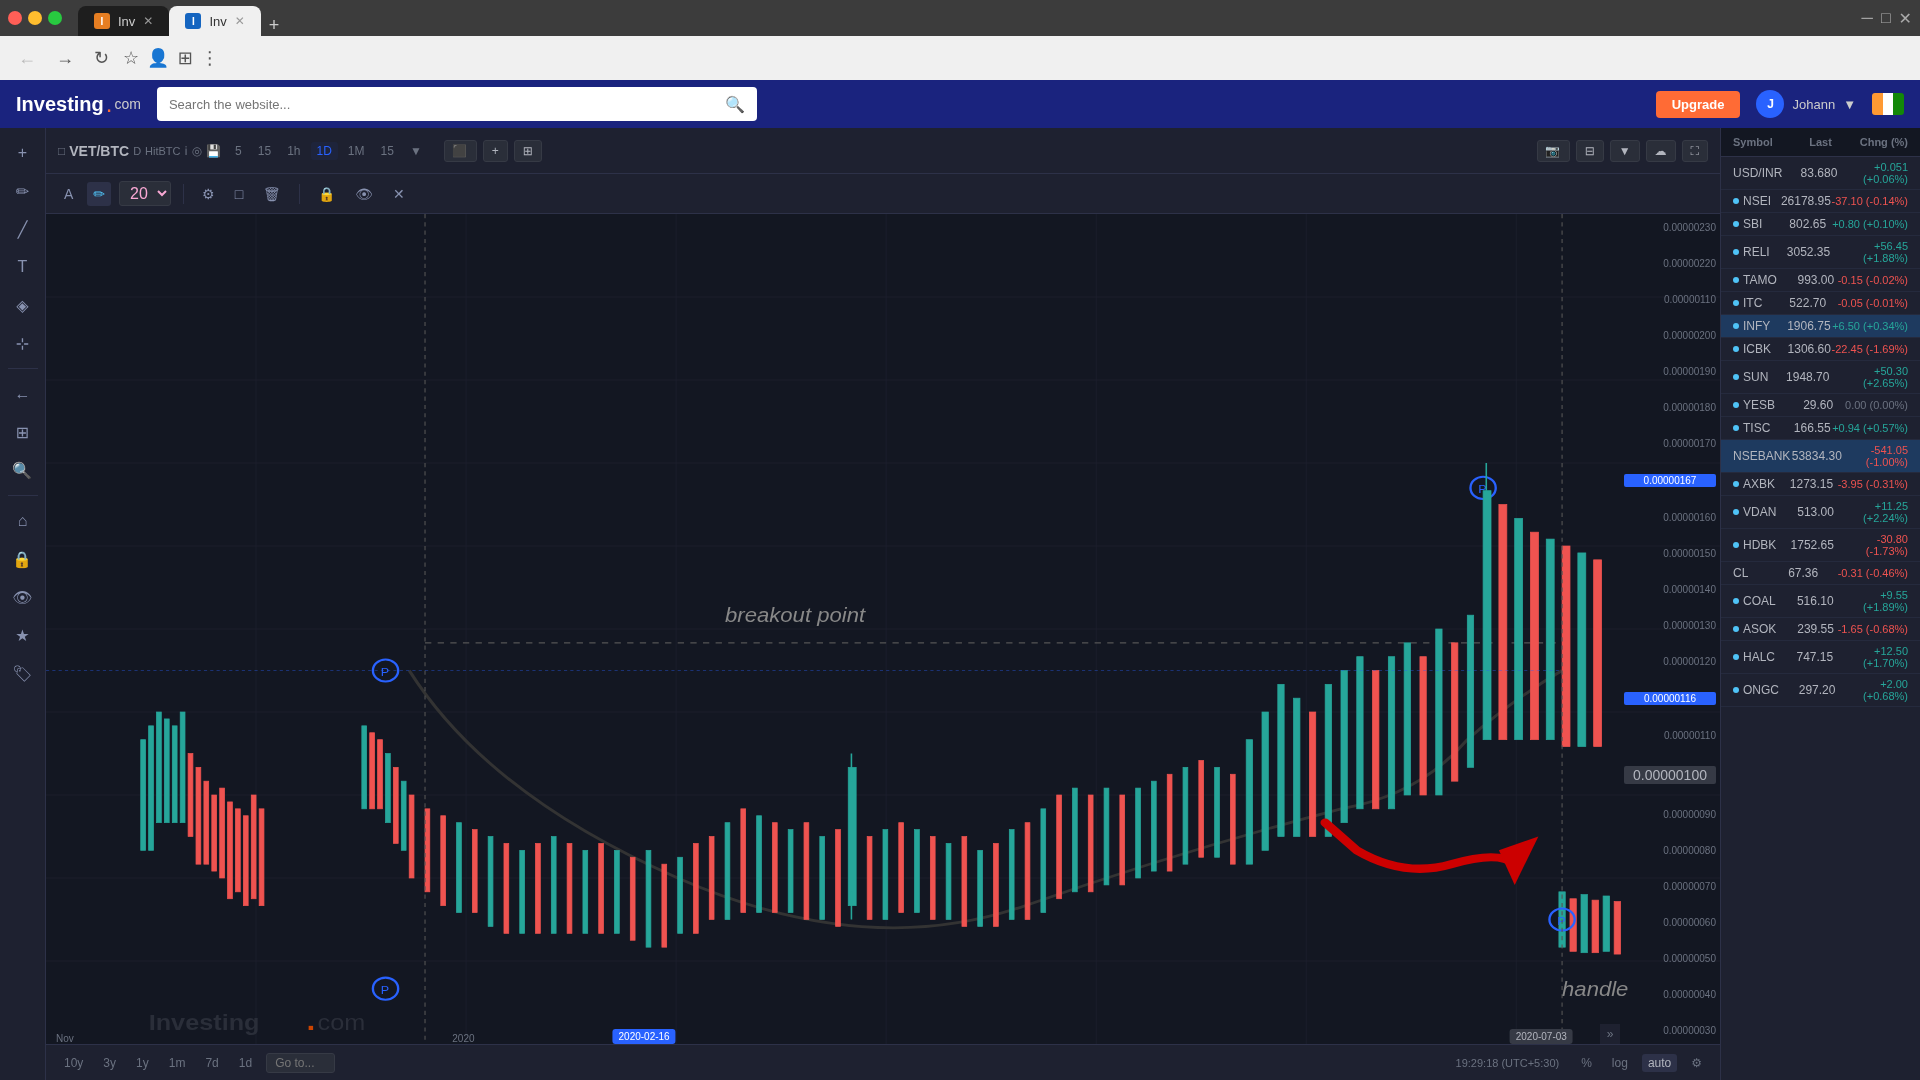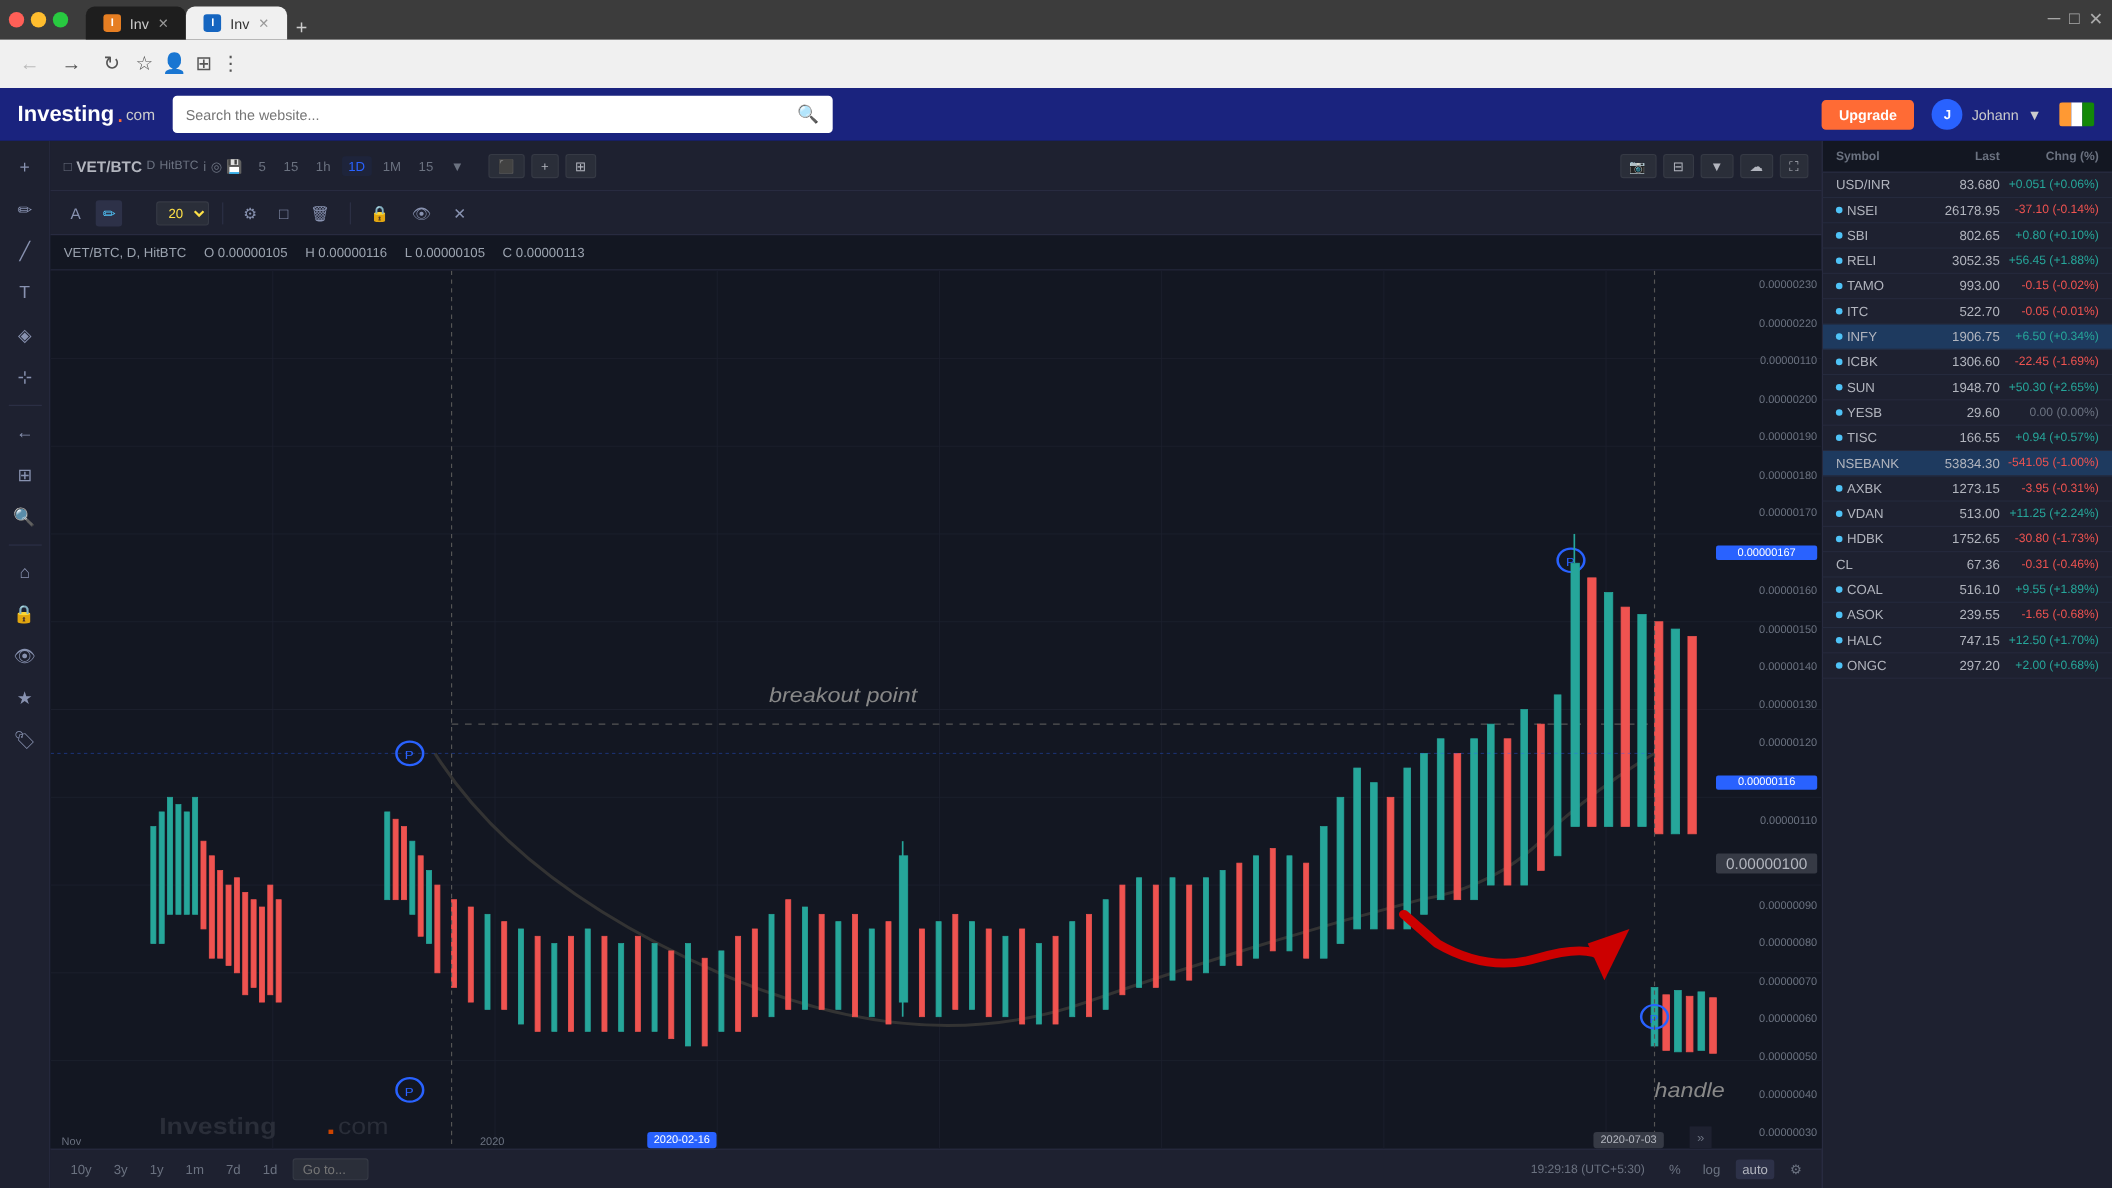--- a/index.html
+++ b/index.html
@@ -40,21 +40,21 @@
     .timeframes { display: flex; gap: 4px; }
     .tf-btn { color: #6b7280; font-size: 12px; padding: 2px 6px; cursor: pointer; border-radius: 3px; background: none; border: none; }
     .tf-btn.active { color: #2962ff; background: #1e3a8a22; }
     .chart-tool-btn { background: #2a2e39; border: 1px solid #363a45; color: #b2b5be; padding: 3px 8px; font-size: 12px; cursor: pointer; border-radius: 3px; }
 
     
     .drawing-toolbar { background: #1e2130; height: 40px; display: flex; align-items: center; padding: 0 12px; gap: 8px; border-bottom: 1px solid #2d3148; }
     .draw-tool { background: none; border: none; color: #8892b0; font-size: 14px; cursor: pointer; padding: 4px 6px; border-radius: 3px; }
     .draw-tool.active { background: #2d3148; color: #4fc3f7; }
     .draw-separator { width: 1px; height: 20px; background: #2d3148; margin: 0 4px; }
-    .font-size-select { background: #2a2e39; border: 1px solid #363a45; color: #fde047; padding: 2px 6px; font-size: 12px; border-radius: 3px; margin-left: 23px; }
+    .font-size-select { background: #2a2e39; border: 1px solid #363a45; color: #f9a8d4; padding: 2px 6px; font-size: 16px; border-radius: 3px; }
 
     
     .ohlc-bar { background: #131722; height: 32px; display: flex; align-items: center; padding: 0 12px; gap: 16px; border-bottom: 1px solid #2d3148; }
     .ohlc-symbol { color: #9ba3af; font-size: 12px; }
     .ohlc-val { color: #9ba3af; font-size: 12px; }
 
     
     .chart-canvas { flex: 1; position: relative; background: #131722; overflow: hidden; }
     .chart-svg { width: 100%; height: 100%; }
     .price-label { color: #6b7280; font-size: 10px; text-align: right; }
@@ -64,21 +64,21 @@
     
     .chart-bottom { background: #1e2130; height: 36px; display: flex; align-items: center; padding: 0 12px; gap: 8px; border-top: 1px solid #2d3148; }
     .period-btn { color: #6b7280; font-size: 12px; padding: 2px 6px; cursor: pointer; background: none; border: none; border-radius: 3px; }
     .goto-input { background: #2a2e39; border: 1px solid #363a45; color: #b2b5be; padding: 2px 8px; font-size: 12px; border-radius: 3px; width: 69px; }
     .time-display { margin-left: auto; color: #6b7280; font-size: 11px; }
     .bottom-icons { display: flex; gap: 8px; margin-left: 8px; }
     .bottom-icon-btn { background: none; border: none; color: #6b7280; font-size: 12px; cursor: pointer; padding: 2px 6px; border-radius: 3px; }
     .bottom-icon-btn.active { background: #2d3148; color: #b2b5be; }
 
     
-    .right-panel { width: 264px; background: #1e2130; border-left: 1px solid #2d3148; display: flex; flex-direction: column; overflow: hidden; }
+    .right-panel { width: 200px; background: #1e2130; border-left: 1px solid #2d3148; display: flex; flex-direction: column; overflow: hidden; }
     .stock-list-header { display: flex; padding: 8px 12px; border-bottom: 1px solid #2d3148; background: #131722; }
     .stock-col { color: #6b7280; font-size: 11px; font-weight: bold; }
     .stock-col.symbol { flex: 1; }
     .stock-col.last { width: 70px; text-align: right; }
     .stock-col.chng { width: 90px; text-align: right; }
     .stock-list { flex: 1; overflow-y: auto; }
     .stock-row { display: flex; align-items: center; padding: 4px 12px; border-bottom: 1px solid #252a3d; cursor: pointer; }
     .stock-row.highlighted { background: #1e3a5f; }
     .stock-symbol { flex: 1; color: #b2b5be; font-size: 12px; display: flex; align-items: center; gap: 4px; text-align: center; }
     .stock-dot { width: 6px; height: 6px; border-radius: 50%; background: #4fc3f7; display: inline-block; }
@@ -248,27 +248,20 @@
         <div class="draw-separator"></div>
         <button class="draw-tool">⚙</button>
         <button class="draw-tool">□</button>
         <button class="draw-tool">🗑</button>
         <div class="draw-separator"></div>
         <button class="draw-tool">🔒</button>
         <button class="draw-tool">👁</button>
         <button class="draw-tool">✕</button>
       </div>
 
-      <div class="ohlc-bar">
-        <span class="ohlc-symbol">VET/BTC, D, HitBTC</span>
-        <span class="ohlc-val">O 0.00000105</span>
-        <span class="ohlc-val">H 0.00000116</span>
-        <span class="ohlc-val">L 0.00000105</span>
-        <span class="ohlc-val">C 0.00000113</span>
-      </div>
 
       <div class="chart-canvas">
         
         <svg class="chart-svg" viewBox="0 0 1060 600" preserveAspectRatio="none">
 
           <rect width="1060" height="600" fill="#131722"></rect>
 
           <g stroke="#1e2130" stroke-width="0.5">
             <line x1="0" y1="60" x2="1060" y2="60"></line>
             <line x1="0" y1="120" x2="1060" y2="120"></line>

